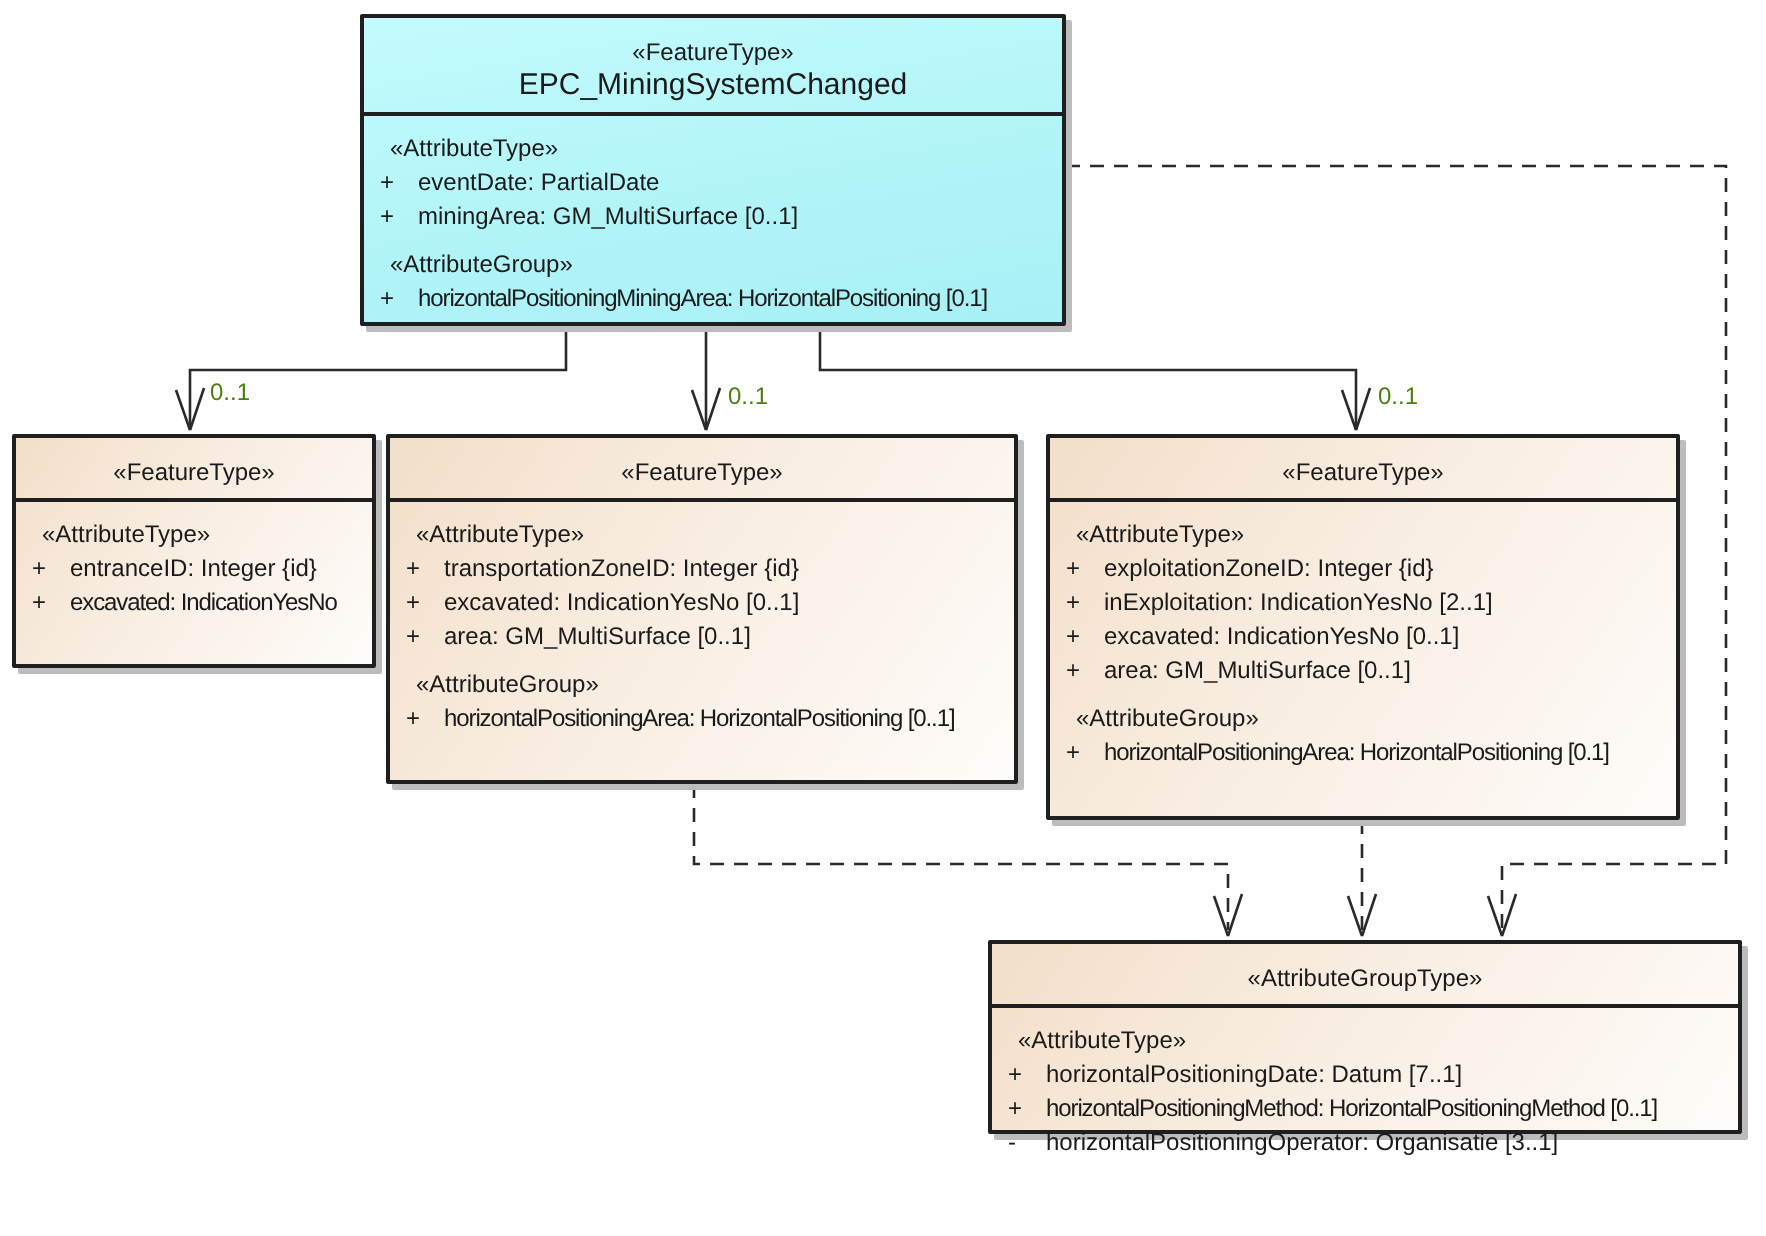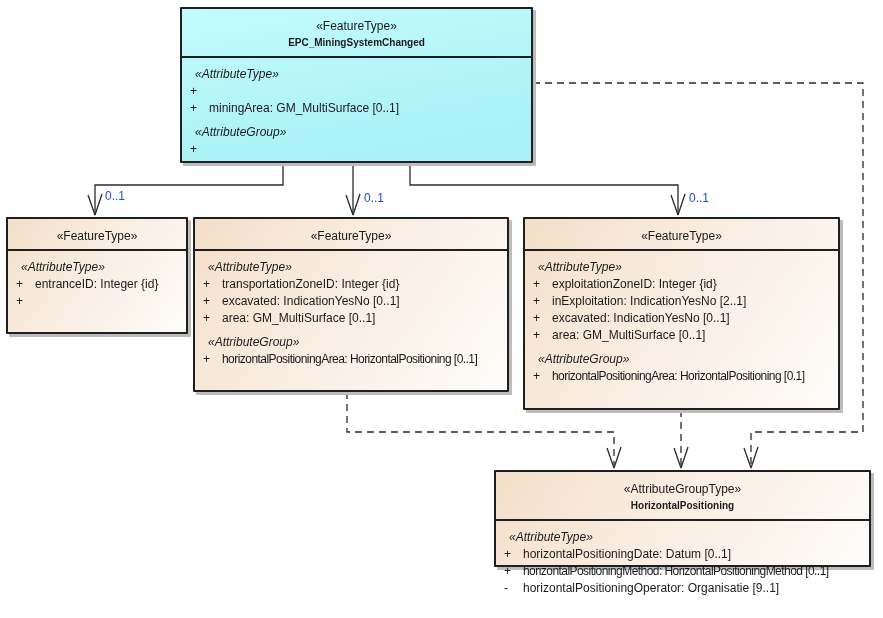--- a/index.html
+++ b/index.html
@@ -9,30 +9,30 @@
   }
   svg.wires{position:absolute;left:0;top:0;width:883px;height:618px;}
   .uml-box{
     position:absolute;box-sizing:border-box;border:2px solid #1f1f1f;
     box-shadow:3px 3px 0 #bcbcbc;border-radius:1px;
   }
   .cyan{background:linear-gradient(170deg,#c3fbfd 0%,#b0f4f8 60%,#a8f0f6 100%);}
   .beige{background:linear-gradient(125deg,#f3dfc9 0%,#f8ecdf 40%,#fefcfa 100%);}
   .hdr{border-bottom:2px solid #1f1f1f;text-align:center;padding:10px 2px 5px 2px;}
   .stereo{font-size:12px;line-height:15px;}
-  .cname{font-size:10px;line-height:17px;font-weight:700;}
+  .cname{font-size:15px;line-height:17px;font-weight:400;}
   .bdy{padding-top:5px;font-size:12px;}
-  .sect{padding:3px 16px 1px 13px;line-height:16px;font-style:italic;}
+  .sect{padding:3px 16px 1px 13px;line-height:16px;}
   .gap{padding-top:7px;}
   .arow{display:flex;line-height:17px;}
   .vis{flex:0 0 11px;padding-left:8px;}
   .atxt{padding-left:8px;white-space:nowrap;}
   .sq{letter-spacing:-0.55px;}
   .mult{
-    position:absolute;font-size:12px;line-height:13px;color:#1d4ed8;
+    position:absolute;font-size:12px;line-height:13px;color:#4d7c0f;
   }
 </style>
 </head>
 <body>
 
 <div class="canvas">
 
   <svg class="wires" viewBox="0 0 883 618" fill="none" stroke="#2a2a2a" stroke-width="1.3">
 
     <path d="M283,163 L283,185 L95,185 L95,215"></path>
@@ -60,44 +60,47 @@
 
   <div class="uml-box cyan" style="left:180px;top:7px;width:353px;height:156px;">
     <div class="hdr">
       <div class="stereo">«FeatureType»</div>
       <div class="cname">EPC_MiningSystemChanged</div>
     </div>
     <div class="bdy">
       <div class="sect">«AttributeType»</div>
       <div class="arow">
         <span class="vis">+</span>
+        <span class="atxt">eventDate: PartialDate</span>
       </div>
       <div class="arow">
         <span class="vis">+</span>
         <span class="atxt">miningArea: GM_MultiSurface [0..1]</span>
       </div>
       <div class="sect gap">«AttributeGroup»</div>
       <div class="arow">
         <span class="vis">+</span>
+        <span class="atxt sq">horizontalPositioningMiningArea: HorizontalPositioning [0.1]</span>
       </div>
     </div>
   </div>
 
   <div class="uml-box beige" style="left:6px;top:217px;width:182px;height:117px;">
     <div class="hdr">
       <div class="stereo">«FeatureType»</div>
     </div>
     <div class="bdy">
       <div class="sect">«AttributeType»</div>
       <div class="arow">
         <span class="vis">+</span>
         <span class="atxt">entranceID: Integer {id}</span>
       </div>
       <div class="arow">
         <span class="vis">+</span>
+        <span class="atxt sq">excavated: IndicationYesNo</span>
       </div>
     </div>
   </div>
 
   <div class="uml-box beige" style="left:193px;top:217px;width:316px;height:175px;">
     <div class="hdr">
       <div class="stereo">«FeatureType»</div>
     </div>
     <div class="bdy">
       <div class="sect">«AttributeType»</div>
@@ -147,32 +150,31 @@
       <div class="arow">
         <span class="vis">+</span>
         <span class="atxt sq">horizontalPositioningArea: HorizontalPositioning [0.1]</span>
       </div>
     </div>
   </div>
 
   <div class="uml-box beige" style="left:494px;top:470px;width:377px;height:97px;">
     <div class="hdr">
       <div class="stereo">«AttributeGroupType»</div>
-      <div class="cname">HorizontalPositioning</div>
     </div>
     <div class="bdy">
       <div class="sect">«AttributeType»</div>
       <div class="arow">
         <span class="vis">+</span>
-        <span class="atxt">horizontalPositioningDate: Datum [0..1]</span>
+        <span class="atxt">horizontalPositioningDate: Datum [7..1]</span>
       </div>
       <div class="arow">
         <span class="vis">+</span>
         <span class="atxt sq">horizontalPositioningMethod: HorizontalPositioningMethod [0..1]</span>
       </div>
       <div class="arow">
         <span class="vis">-</span>
-        <span class="atxt">horizontalPositioningOperator: Organisatie [9..1]</span>
+        <span class="atxt">horizontalPositioningOperator: Organisatie [3..1]</span>
       </div>
     </div>
   </div>
 
 </div>
 
 </body></html>

